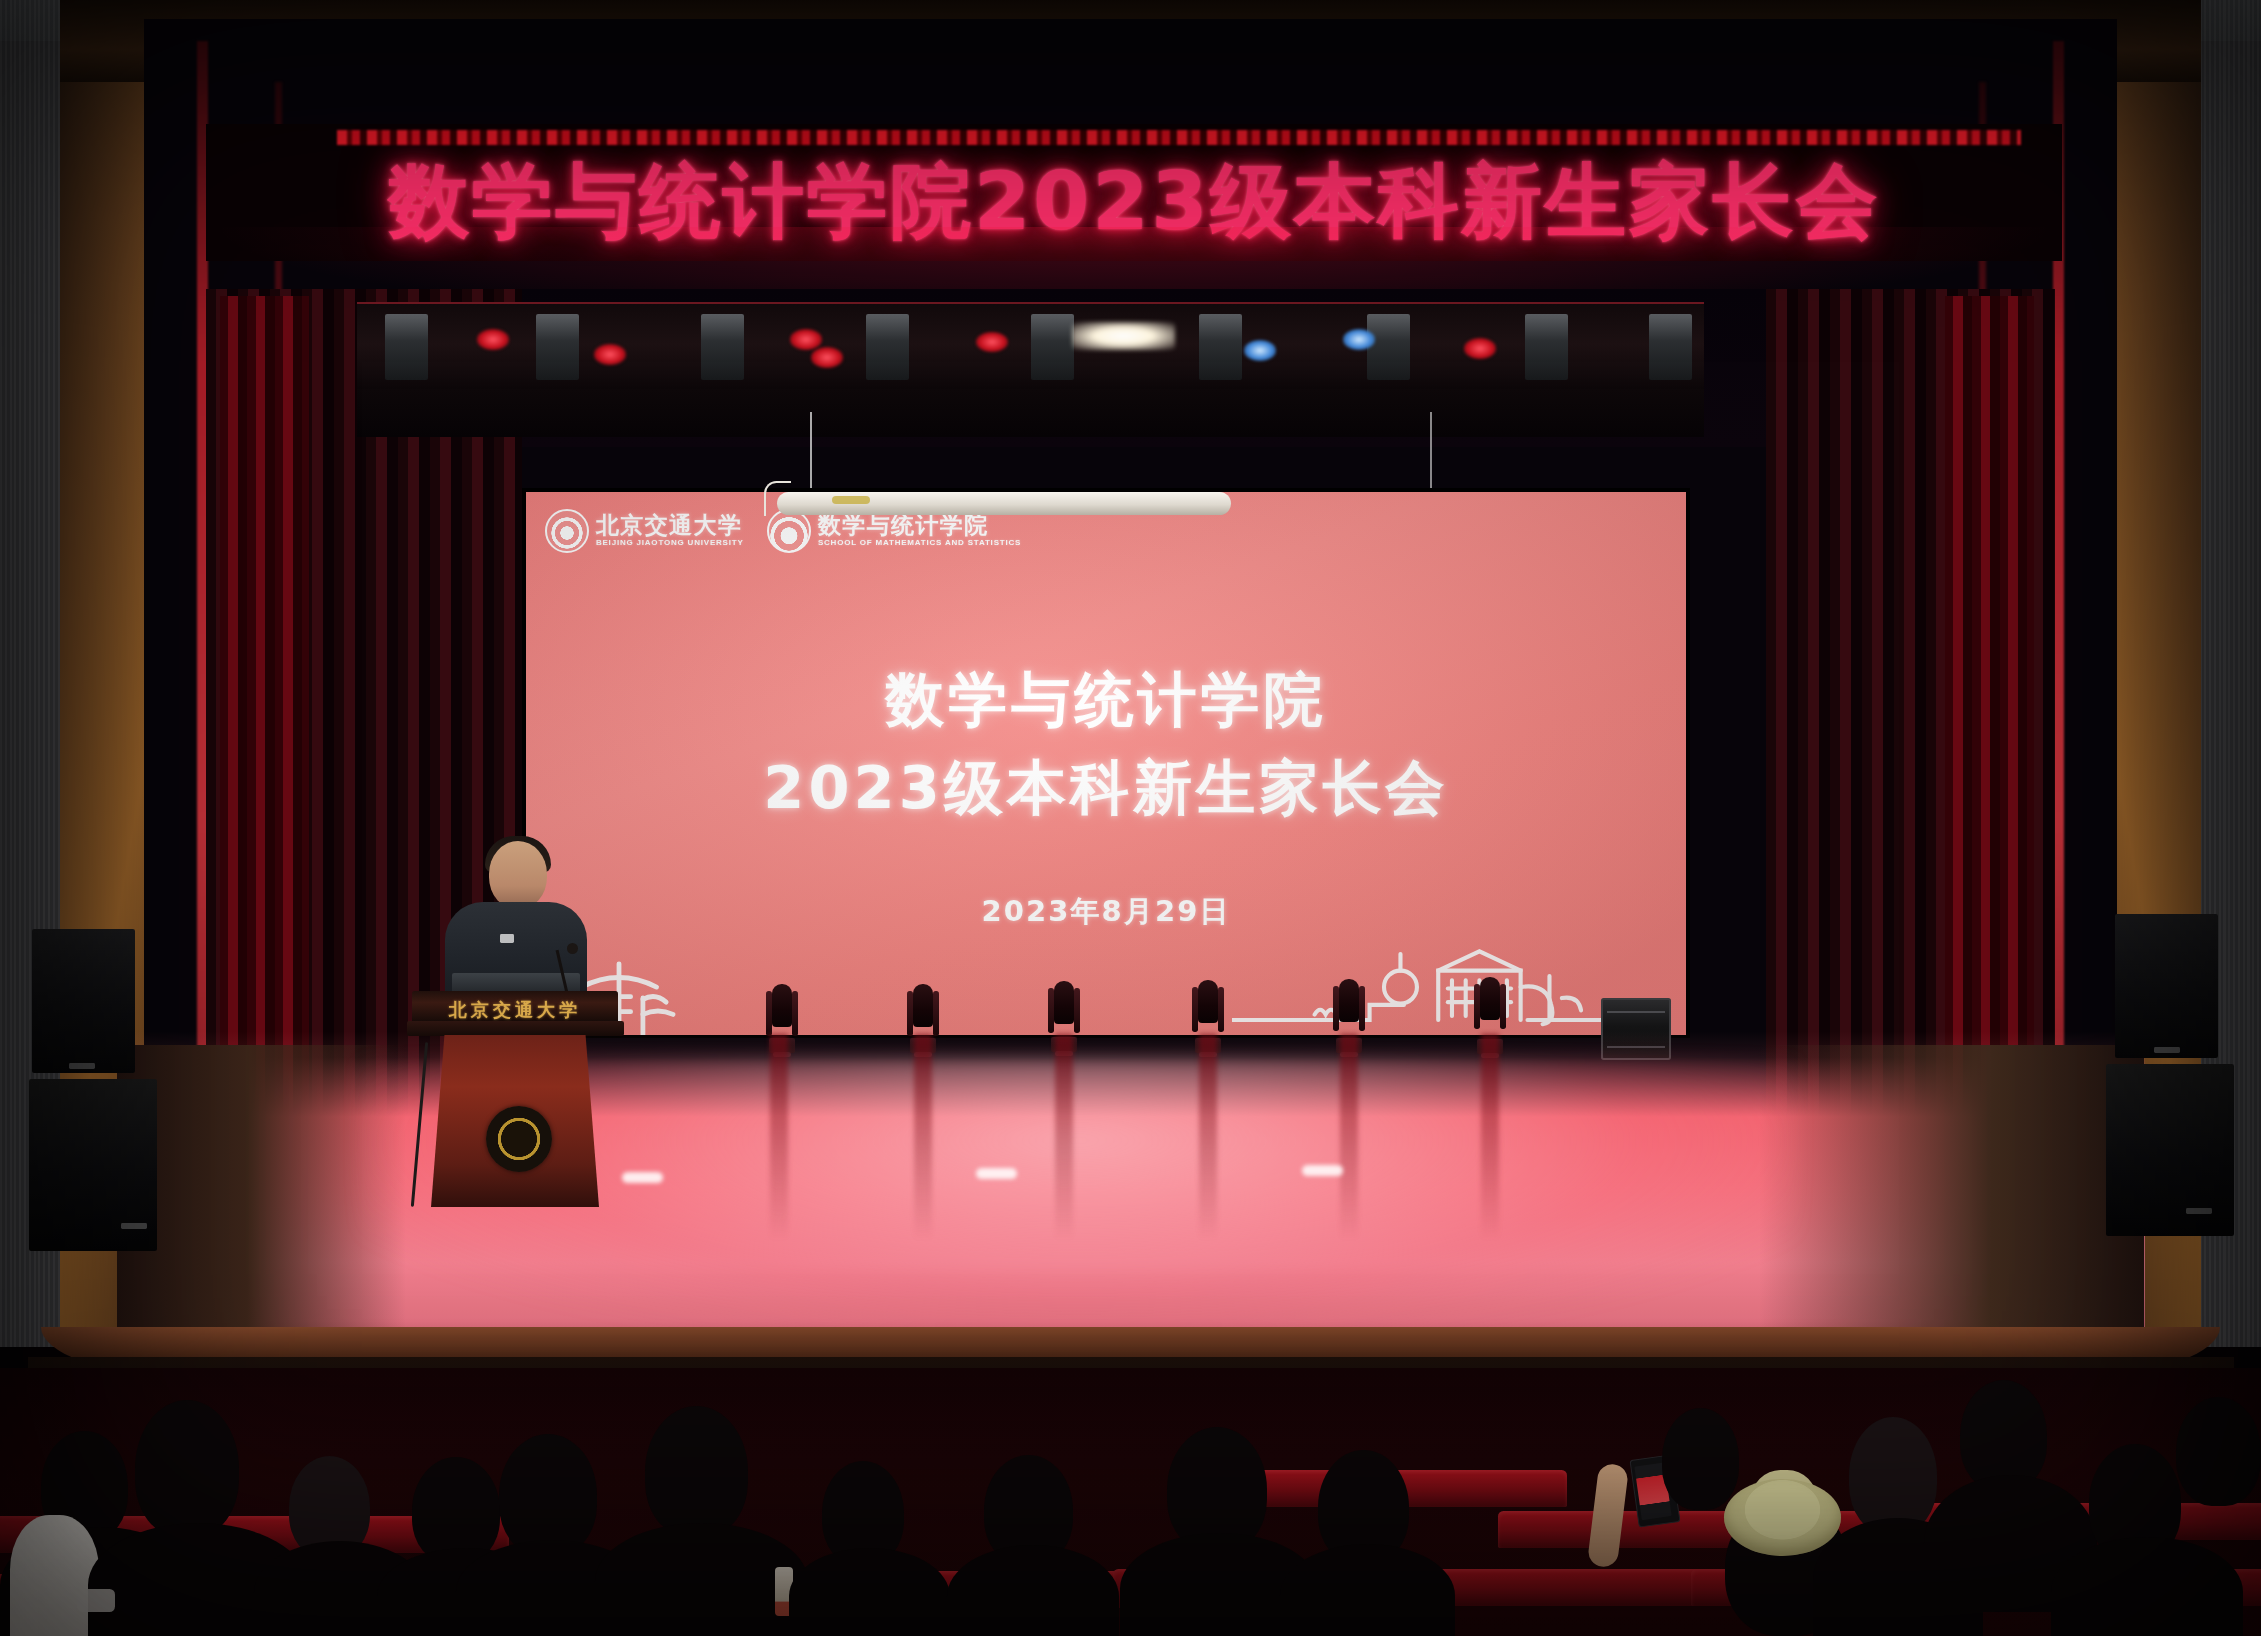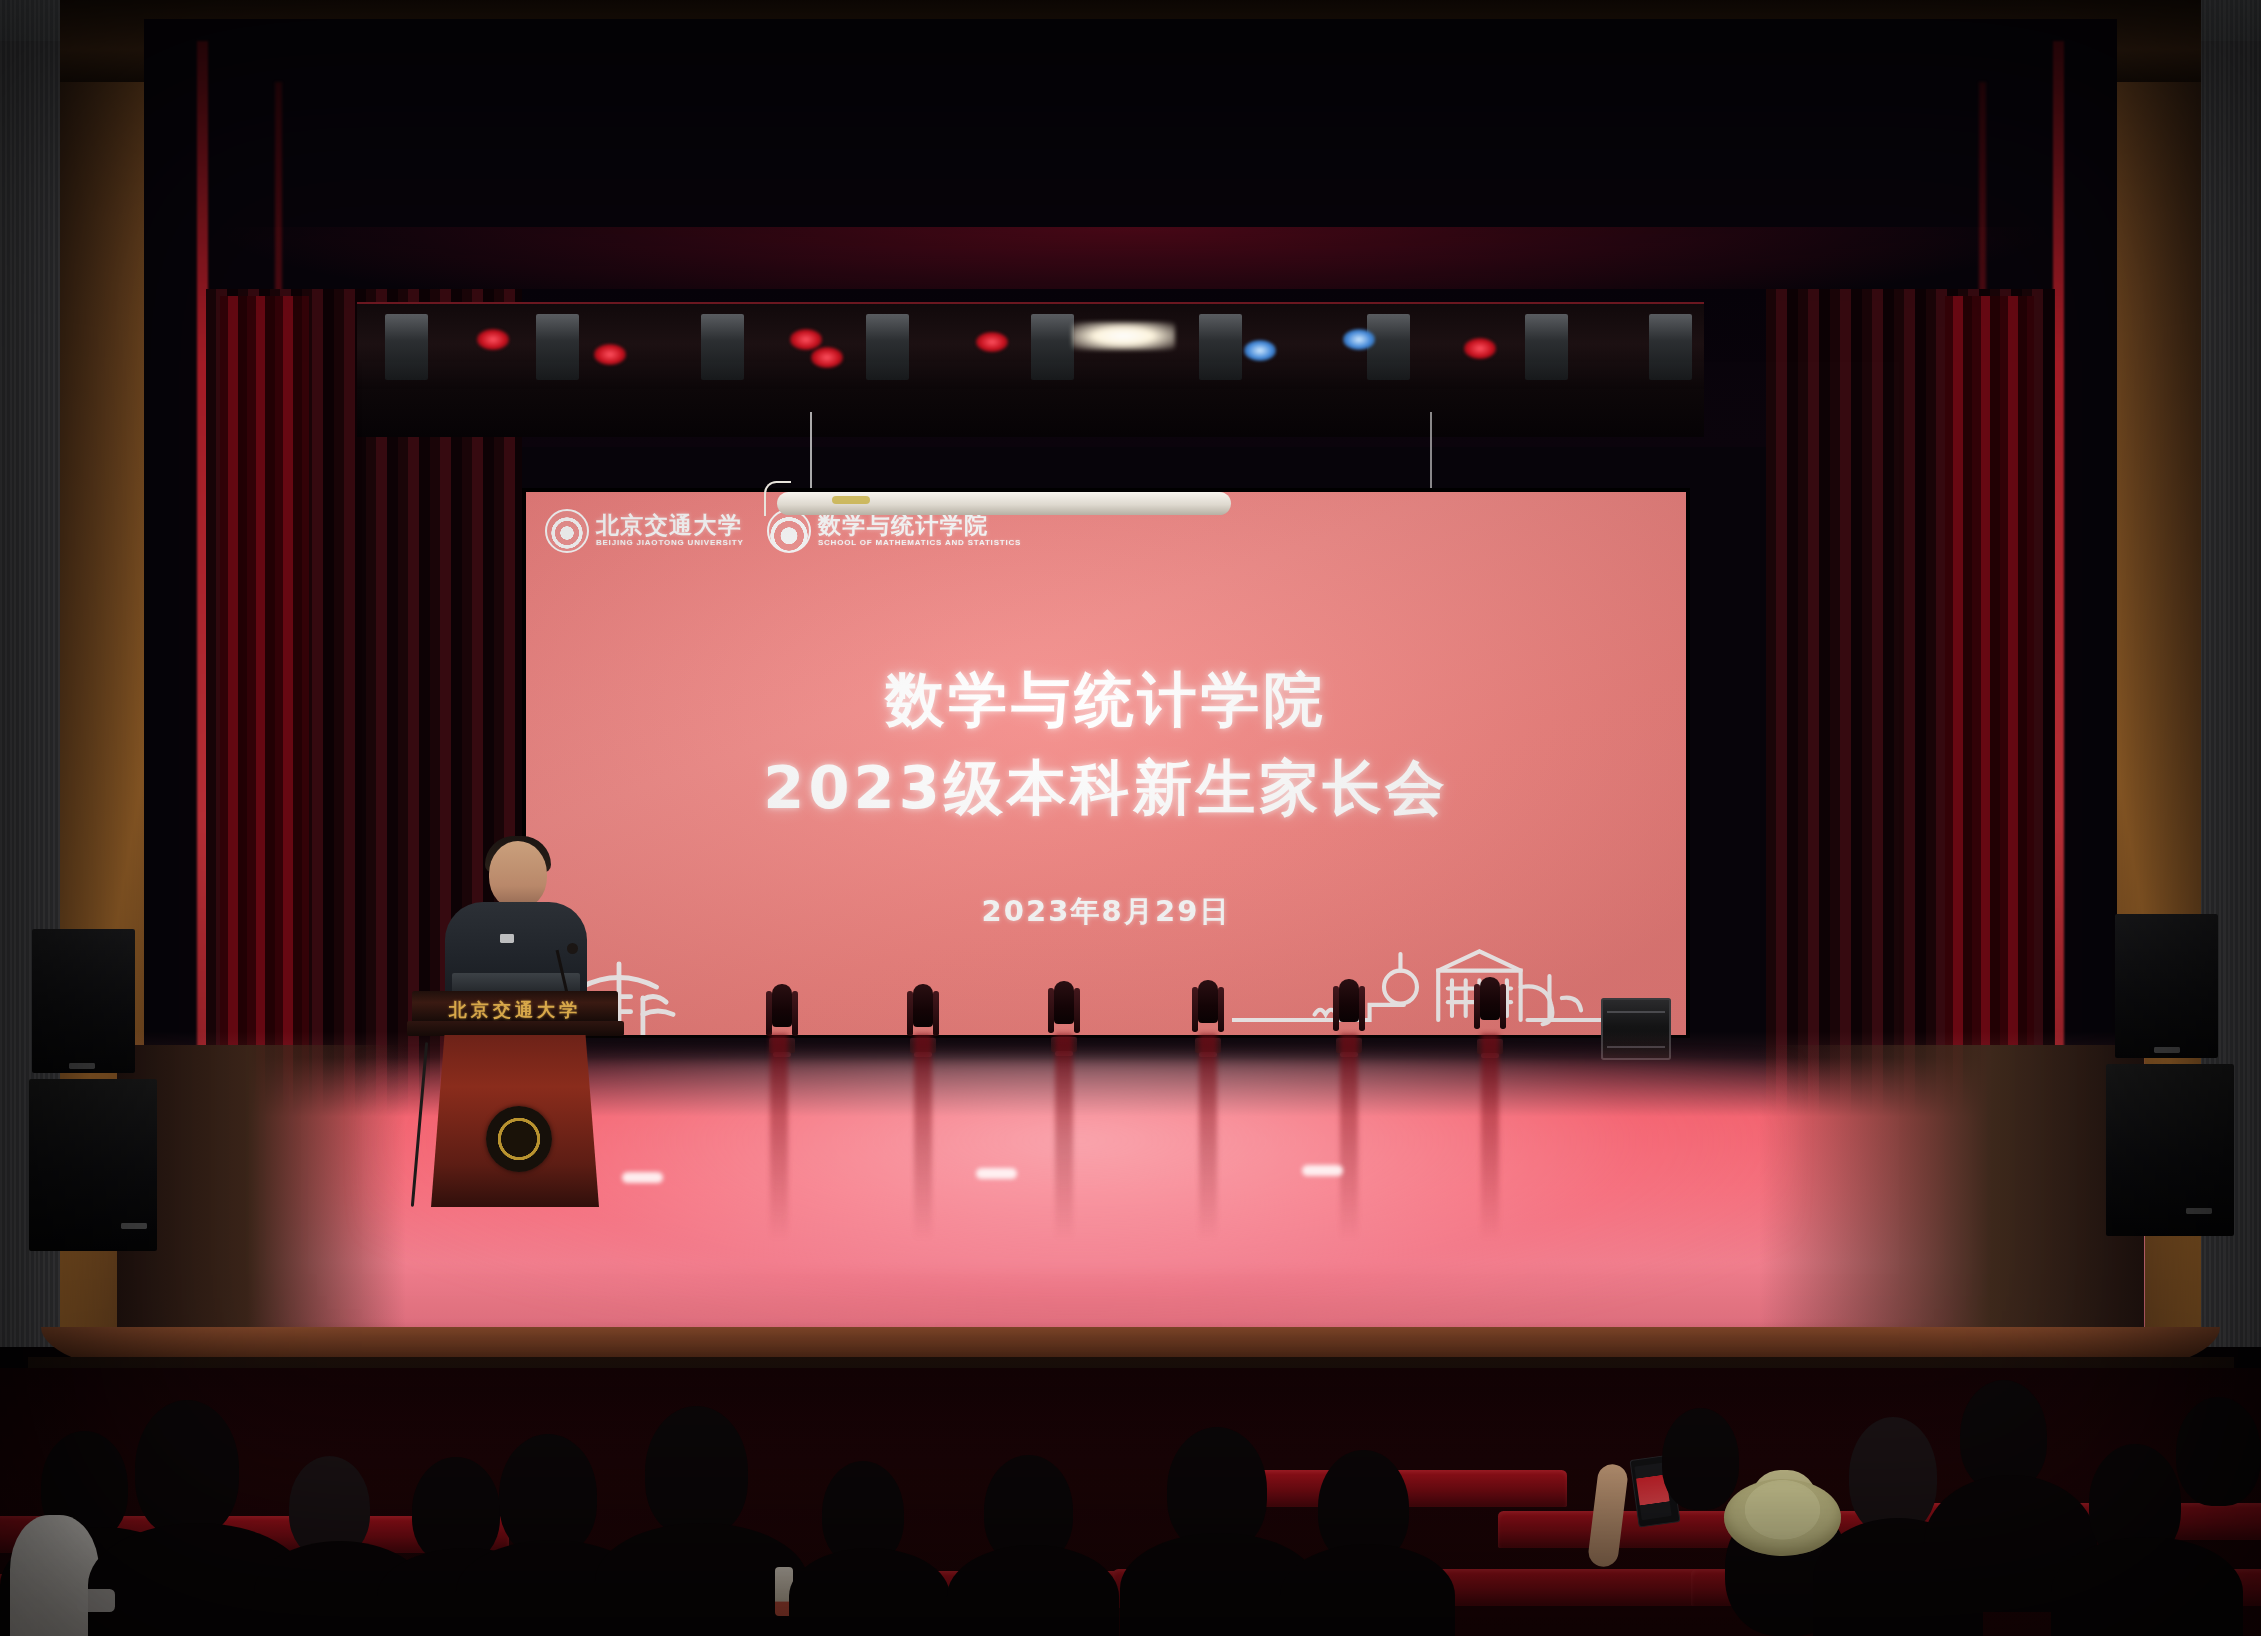--- a/index.html
+++ b/index.html
@@ -494,20 +494,24 @@
   <div class="wood-left"></div>
   <div class="wood-right"></div>
   <div class="wood-header"></div>
 
   <div class="proscenium"></div>
   <div class="red-strip l"></div>
   <div class="red-strip r"></div>
   <div class="red-strip2 l"></div>
   <div class="red-strip2 r"></div>
 
+  <div class="led-banner">
+    <div class="led-topbar"></div>
+    <div class="led-text">数学与统计学院2023级本科新生家长会</div>
+  </div>
   <div class="banner-glow"></div>
 
   <div class="curtain-black-top"></div>
   <div class="curtain left"></div>
   <div class="curtain right"></div>
   <div class="curtain-red left"></div>
   <div class="curtain-red right"></div>
 
   <div class="truss">
     <div class="fixture" style="left:27.5px;"></div>

